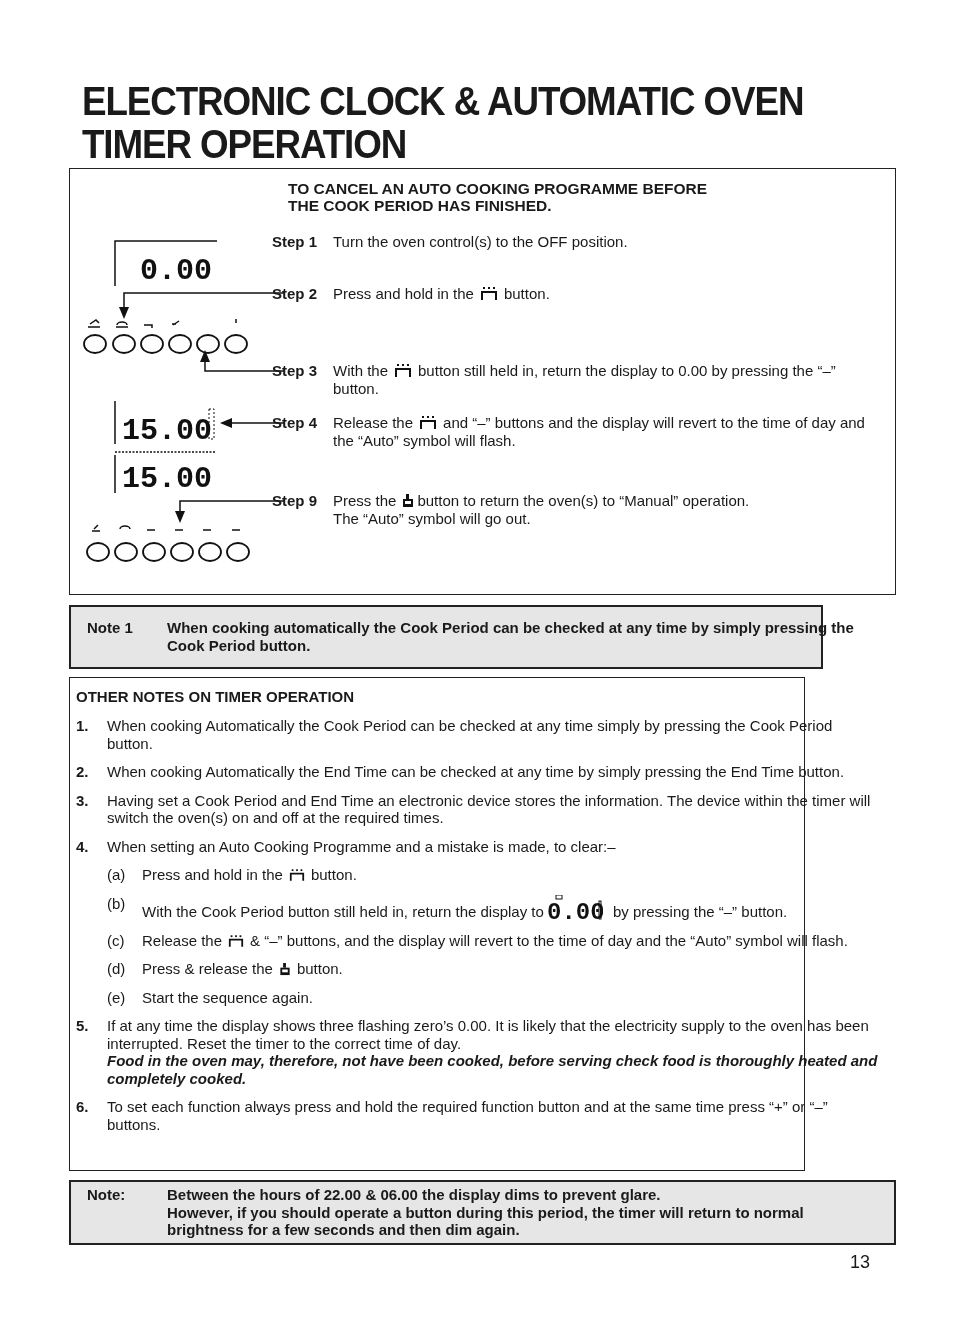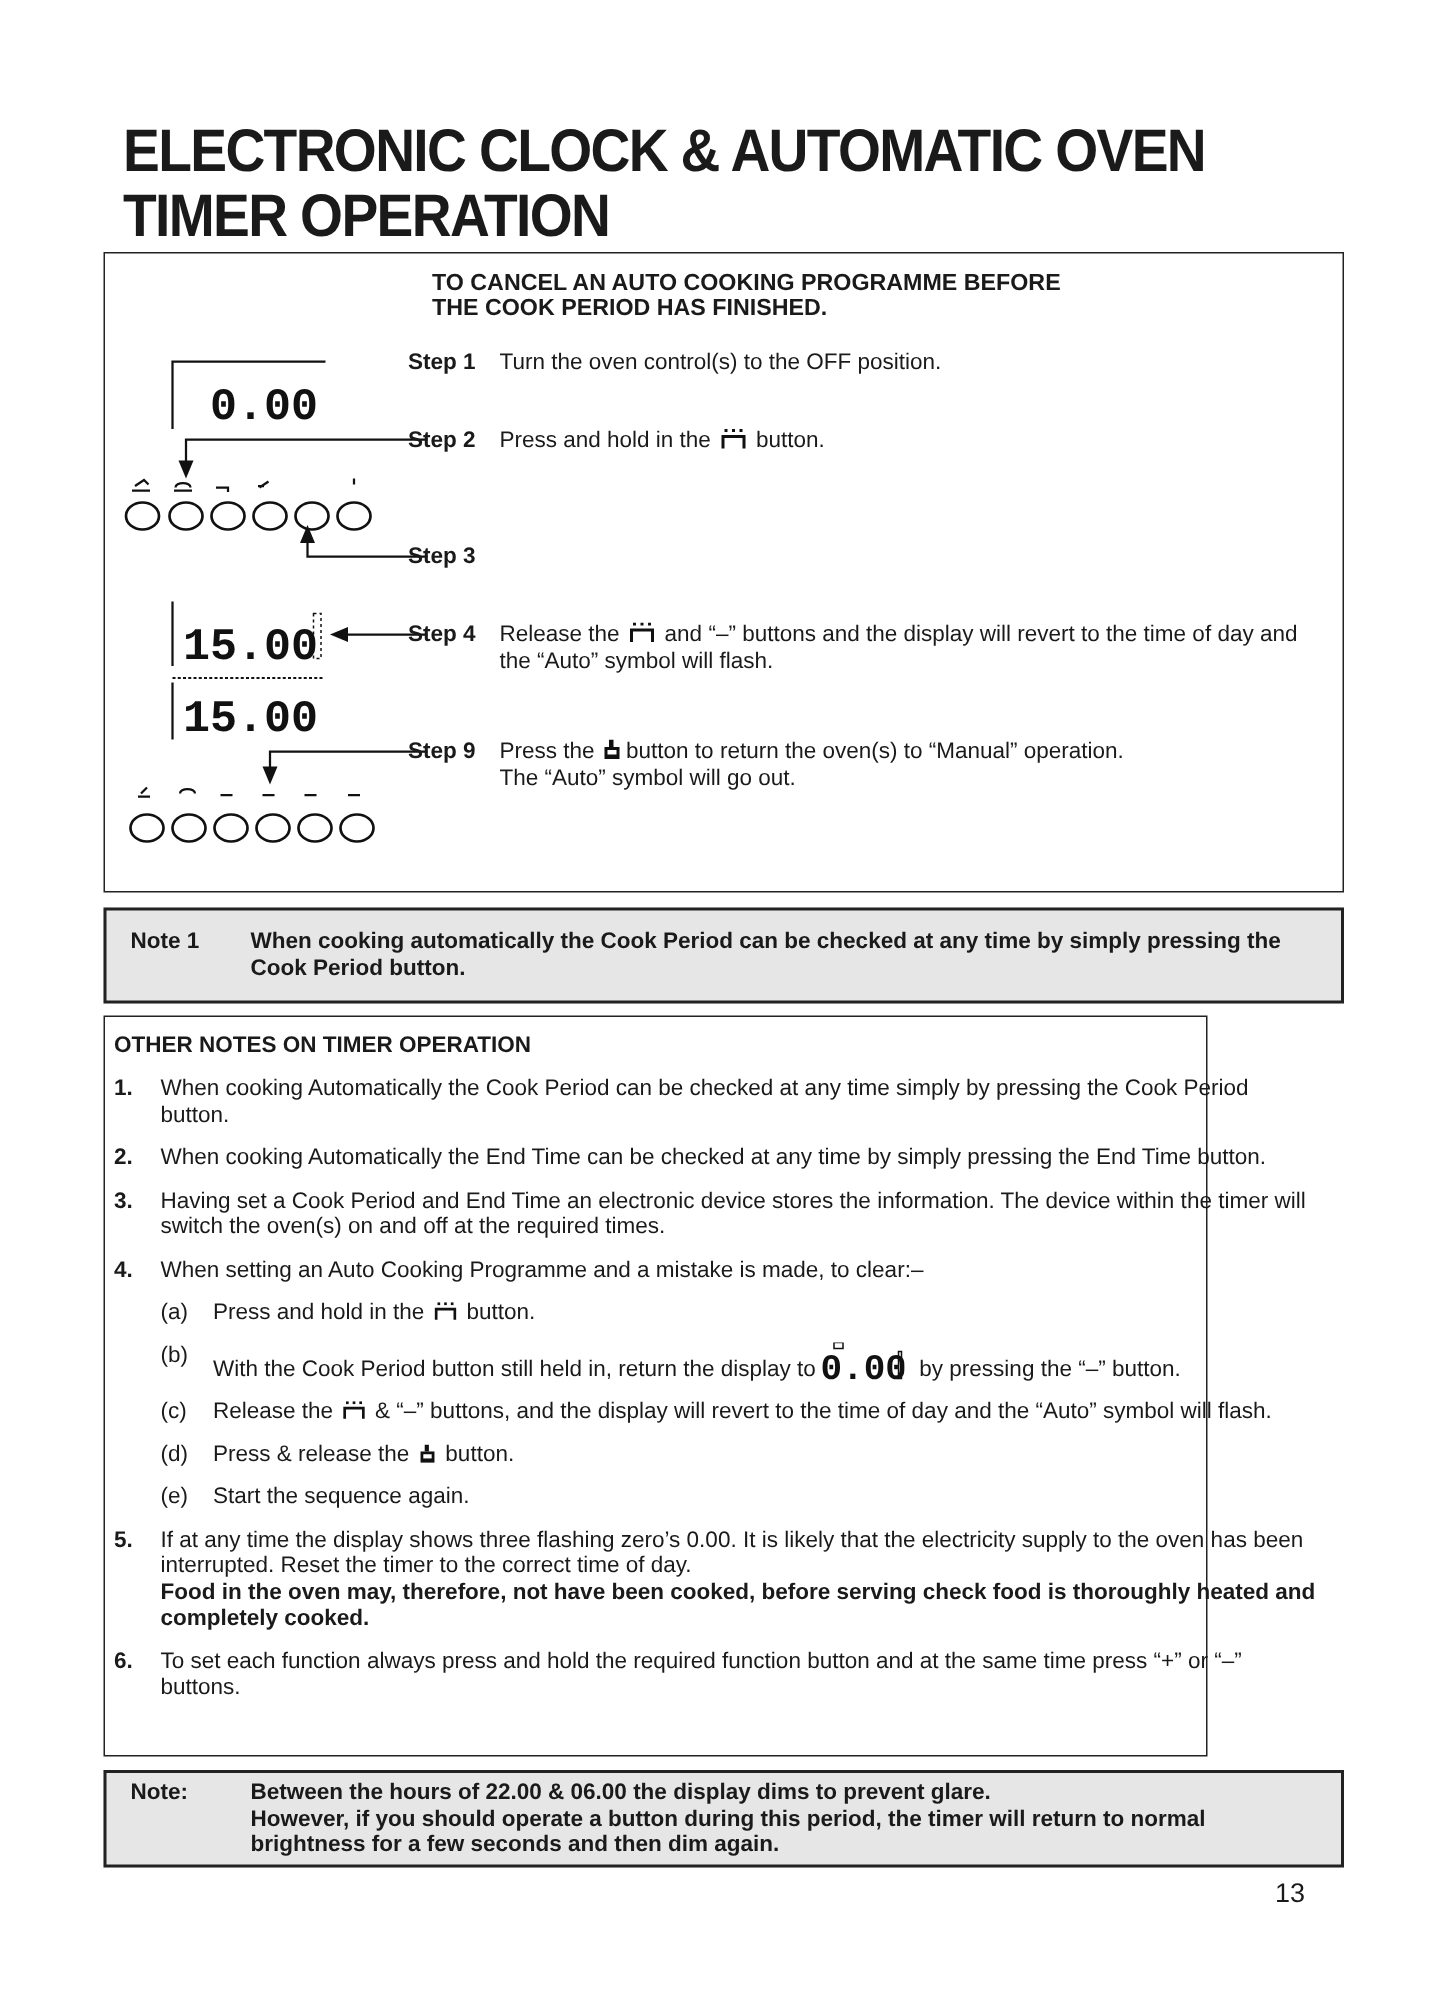--- a/index.html
+++ b/index.html
@@ -1,39 +1,39 @@
 <!DOCTYPE html>
 <html><head>
 <meta charset="utf-8">
 <style>
   html, body { margin: 0; padding: 0; background: #ffffff; }
   body { width: 954px; height: 1336px; position: relative; font-family: "Liberation Sans", sans-serif; color: #1a1a1a; }
   .page-title { position: absolute; left: 82px; top: 80px; margin: 0; font-family: "Liberation Sans", sans-serif; font-weight: bold; font-size: 40px; line-height: 43px; letter-spacing: -1.2px; transform: scaleX(0.92); transform-origin: left top; color: #1a1a1a; }
   .box { position: absolute; border: 1.5px solid #222; box-sizing: border-box; }
   .box.grey { background: #e6e6e6; border-width: 2px; }
   #cancel-box { left: 69px; top: 168px; width: 827px; height: 427px; }
-  #note1-box { left: 69px; top: 605px; width: 827px; height: 64px; }
+  #note1-box { left: 69px; top: 605px; width: 754px; height: 64px; }
   #other-box { left: 69px; top: 677px; width: 736px; height: 494px; }
   #dim-box { left: 69px; top: 1180px; width: 827px; height: 65px; }
   .cancel-heading { position: absolute; left: 218px; top: 11px; font-weight: bold; font-size: 15.5px; line-height: 17px; margin: 0; }
   .step { position: absolute; left: 202px; font-size: 15px; line-height: 17.5px; width: 600px; }
   .step .lbl { position: absolute; left: 0; top: 0; font-weight: bold; }
   .step .txt { margin-left: 61px; display: block; }
   .ico { display: inline-block; vertical-align: -2px; margin: 0 6px; }
   .note-row { position: absolute; left: 16px; top: 12px; font-weight: bold; font-size: 15px; line-height: 17.5px; width: 795px; }
   .note-row .lbl { position: absolute; left: 0; top: 0; }
   .note-row .txt { display: block; margin-left: 80px; }
   #dim-box .note-row .txt { margin-left: 80px; }
   .other-heading { position: absolute; left: 6px; top: 10px; font-weight: bold; font-size: 15px; margin: 0; }
   .olist { position: absolute; left: 6px; top: 39px; width: 805px; font-size: 15px; line-height: 17.5px; }
   .oitem { position: relative; padding-left: 31px; margin-bottom: 11px; }
   .oitem .num { position: absolute; left: 0; top: 0; font-weight: bold; }
   .sub { position: relative; padding-left: 35px; margin-top: 11px; }
   .sub .sl { position: absolute; left: 0; top: 0; }
-  .em { font-weight: bold; display: block; }
+  .em { font-weight: bold; font-style: italic; display: block; }
   .page-number { position: absolute; left: 850px; top: 1252px; font-size: 18px; }
   svg text { font-family: "Liberation Mono", monospace; }
 </style>
 </head>
 <body>
 
 <h1 class="page-title">
   <span>ELECTRONIC CLOCK &amp; AUTOMATIC OVEN</span><br>
   <span>TIMER OPERATION</span>
 </h1>
@@ -122,20 +122,26 @@
     <span class="txt"><span>Press and hold in the</span><svg class="ico" width="18" height="14" viewBox="0 0 18 14">
           <rect x="3" y="0" width="2" height="2" fill="#111"></rect>
           <rect x="8" y="0" width="2" height="2" fill="#111"></rect>
           <rect x="13" y="0" width="2" height="2" fill="#111"></rect>
           <path d="M2,13 V5 H16 V13" fill="none" stroke="#111" stroke-width="2"></path>
         </svg><span>button.</span></span>
   </div>
 
   <div class="step" style="top:193px;">
     <span class="lbl">Step 3</span>
+    <span class="txt"><span>With the</span><svg class="ico" width="18" height="14" viewBox="0 0 18 14">
+          <rect x="3" y="0" width="2" height="2" fill="#111"></rect>
+          <rect x="8" y="0" width="2" height="2" fill="#111"></rect>
+          <rect x="13" y="0" width="2" height="2" fill="#111"></rect>
+          <path d="M2,13 V5 H16 V13" fill="none" stroke="#111" stroke-width="2"></path>
+        </svg><span>button still held in, return the display to 0.00 by pressing the “–” button.</span></span>
   </div>
 
   <div class="step" style="top:245px;">
     <span class="lbl">Step 4</span>
     <span class="txt"><span>Release the</span><svg class="ico" width="18" height="14" viewBox="0 0 18 14">
           <rect x="3" y="0" width="2" height="2" fill="#111"></rect>
           <rect x="8" y="0" width="2" height="2" fill="#111"></rect>
           <rect x="13" y="0" width="2" height="2" fill="#111"></rect>
           <path d="M2,13 V5 H16 V13" fill="none" stroke="#111" stroke-width="2"></path>
         </svg><span>and “–” buttons and the display will revert to the time of day and the “Auto” symbol will flash.</span></span>

